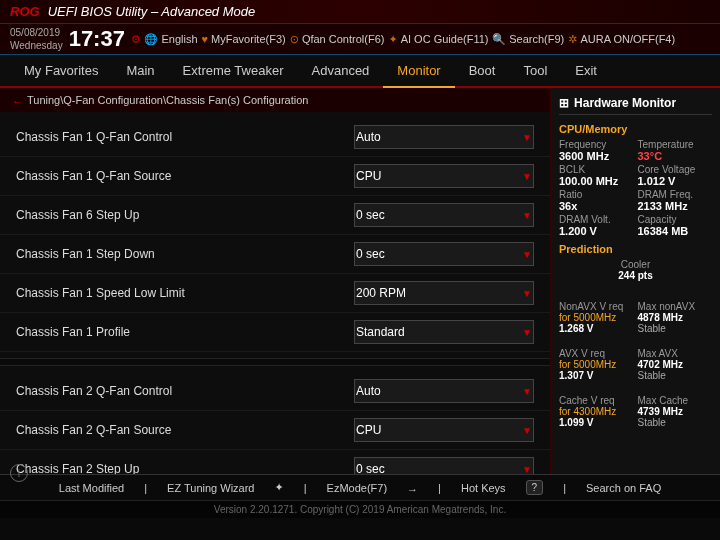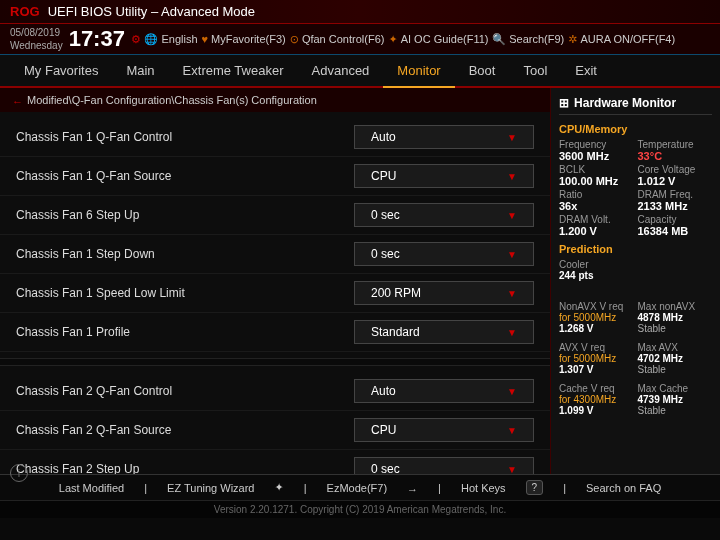--- a/index.html
+++ b/index.html
@@ -14,20 +14,21 @@
     }
 
     
     .title-bar {
       background: linear-gradient(to right, #1a0000, #2d0000, #1a0000);
       border-bottom: 1px solid #8b0000;
       padding: 4px 10px;
       display: flex;
       align-items: center;
       gap: 8px;
+      font-style: italic;
     }
     .title-bar .rog-logo {
       color: #cc0000;
       font-weight: bold;
       font-size: 13px;
     }
     .title-bar .title-text {
       color: #fff;
       font-size: 13px;
     }
@@ -108,21 +109,21 @@
     .setting-label {
       flex: 1;
       font-size: 12px;
       color: #ddd;
     }
     .setting-select {
       width: 180px;
       background: #1a1a1a;
       border: 1px solid #444;
       color: #fff;
-      padding: 4px 16px;
+      padding: 4px 1px;
       font-size: 12px;
       display: flex;
       align-items: center;
       justify-content: space-between;
       cursor: pointer;
     }
     .setting-select .dropdown-arrow { color: #cc0000; font-size: 10px; }
     .section-divider {
       height: 8px;
       background: #0a0a0a;
@@ -165,21 +166,21 @@
     .hw-label { color: #999; font-size: 10px; }
     .hw-value { color: #fff; font-size: 11px; font-weight: bold; }
     .hw-value.red { color: #ff4444; }
     .prediction-section { margin-top: 6px; }
     .prediction-title {
       color: #f5a623;
       font-size: 11px;
       font-weight: bold;
       margin-bottom: 4px;
     }
-    .pred-item { margin-bottom: 12px; }
+    .pred-item { margin-bottom: 12px; text-align: center; }
     .pred-label { color: #999; font-size: 10px; }
     .pred-value { color: #fff; font-size: 10px; font-weight: bold; }
     .pred-sub { color: #aaa; font-size: 10px; }
 
     
     .bottom-bar {
       background: #0a0a0a;
       border-top: 1px solid #333;
       padding: 5px 10px;
       display: flex;
@@ -291,21 +292,21 @@
   <div class="nav-item">Tool</div>
   <div class="nav-item">Exit</div>
 </div>
 
 <div class="main-content">
 
   <div class="left-panel">
 
     <div class="breadcrumb">
       <span class="arrow">←</span>
-      <span>Modified\Q-Fan Configuration\Chassis Fan(s) Configuration</span>
+      <span>Tuning\Q-Fan Configuration\Chassis Fan(s) Configuration</span>
     </div>
 
     <div class="settings-section">
       <div class="setting-row">
         <span class="setting-label">Chassis Fan 1 Q-Fan Control</span>
         <div class="setting-select">
           <span>Auto</span>
           <span class="dropdown-arrow">▼</span>
         </div>
       </div>
@@ -417,21 +418,21 @@
       </div>
     </div>
 
     <div class="prediction-section">
       <div class="prediction-title">Prediction</div>
       <div class="pred-item">
         <div class="pred-label">Cooler</div>
         <div class="pred-value">244 pts</div>
       </div>
 
-      <div style="display:grid;grid-template-columns:1fr 1fr;gap:8px 4px;margin-top:20px;">
+      <div style="display:grid;grid-template-columns:1fr 1fr;gap:14px 4px;margin-top:20px;">
         <div>
           <div class="pred-label">NonAVX V req</div>
           <div class="pred-sub" style="color:#f5a623;">for 5000MHz</div>
           <div class="pred-value">1.268 V</div>
         </div>
         <div>
           <div class="pred-label">Max nonAVX</div>
           <div class="pred-value">4878 MHz</div>
           <div class="pred-sub">Stable</div>
         </div>

